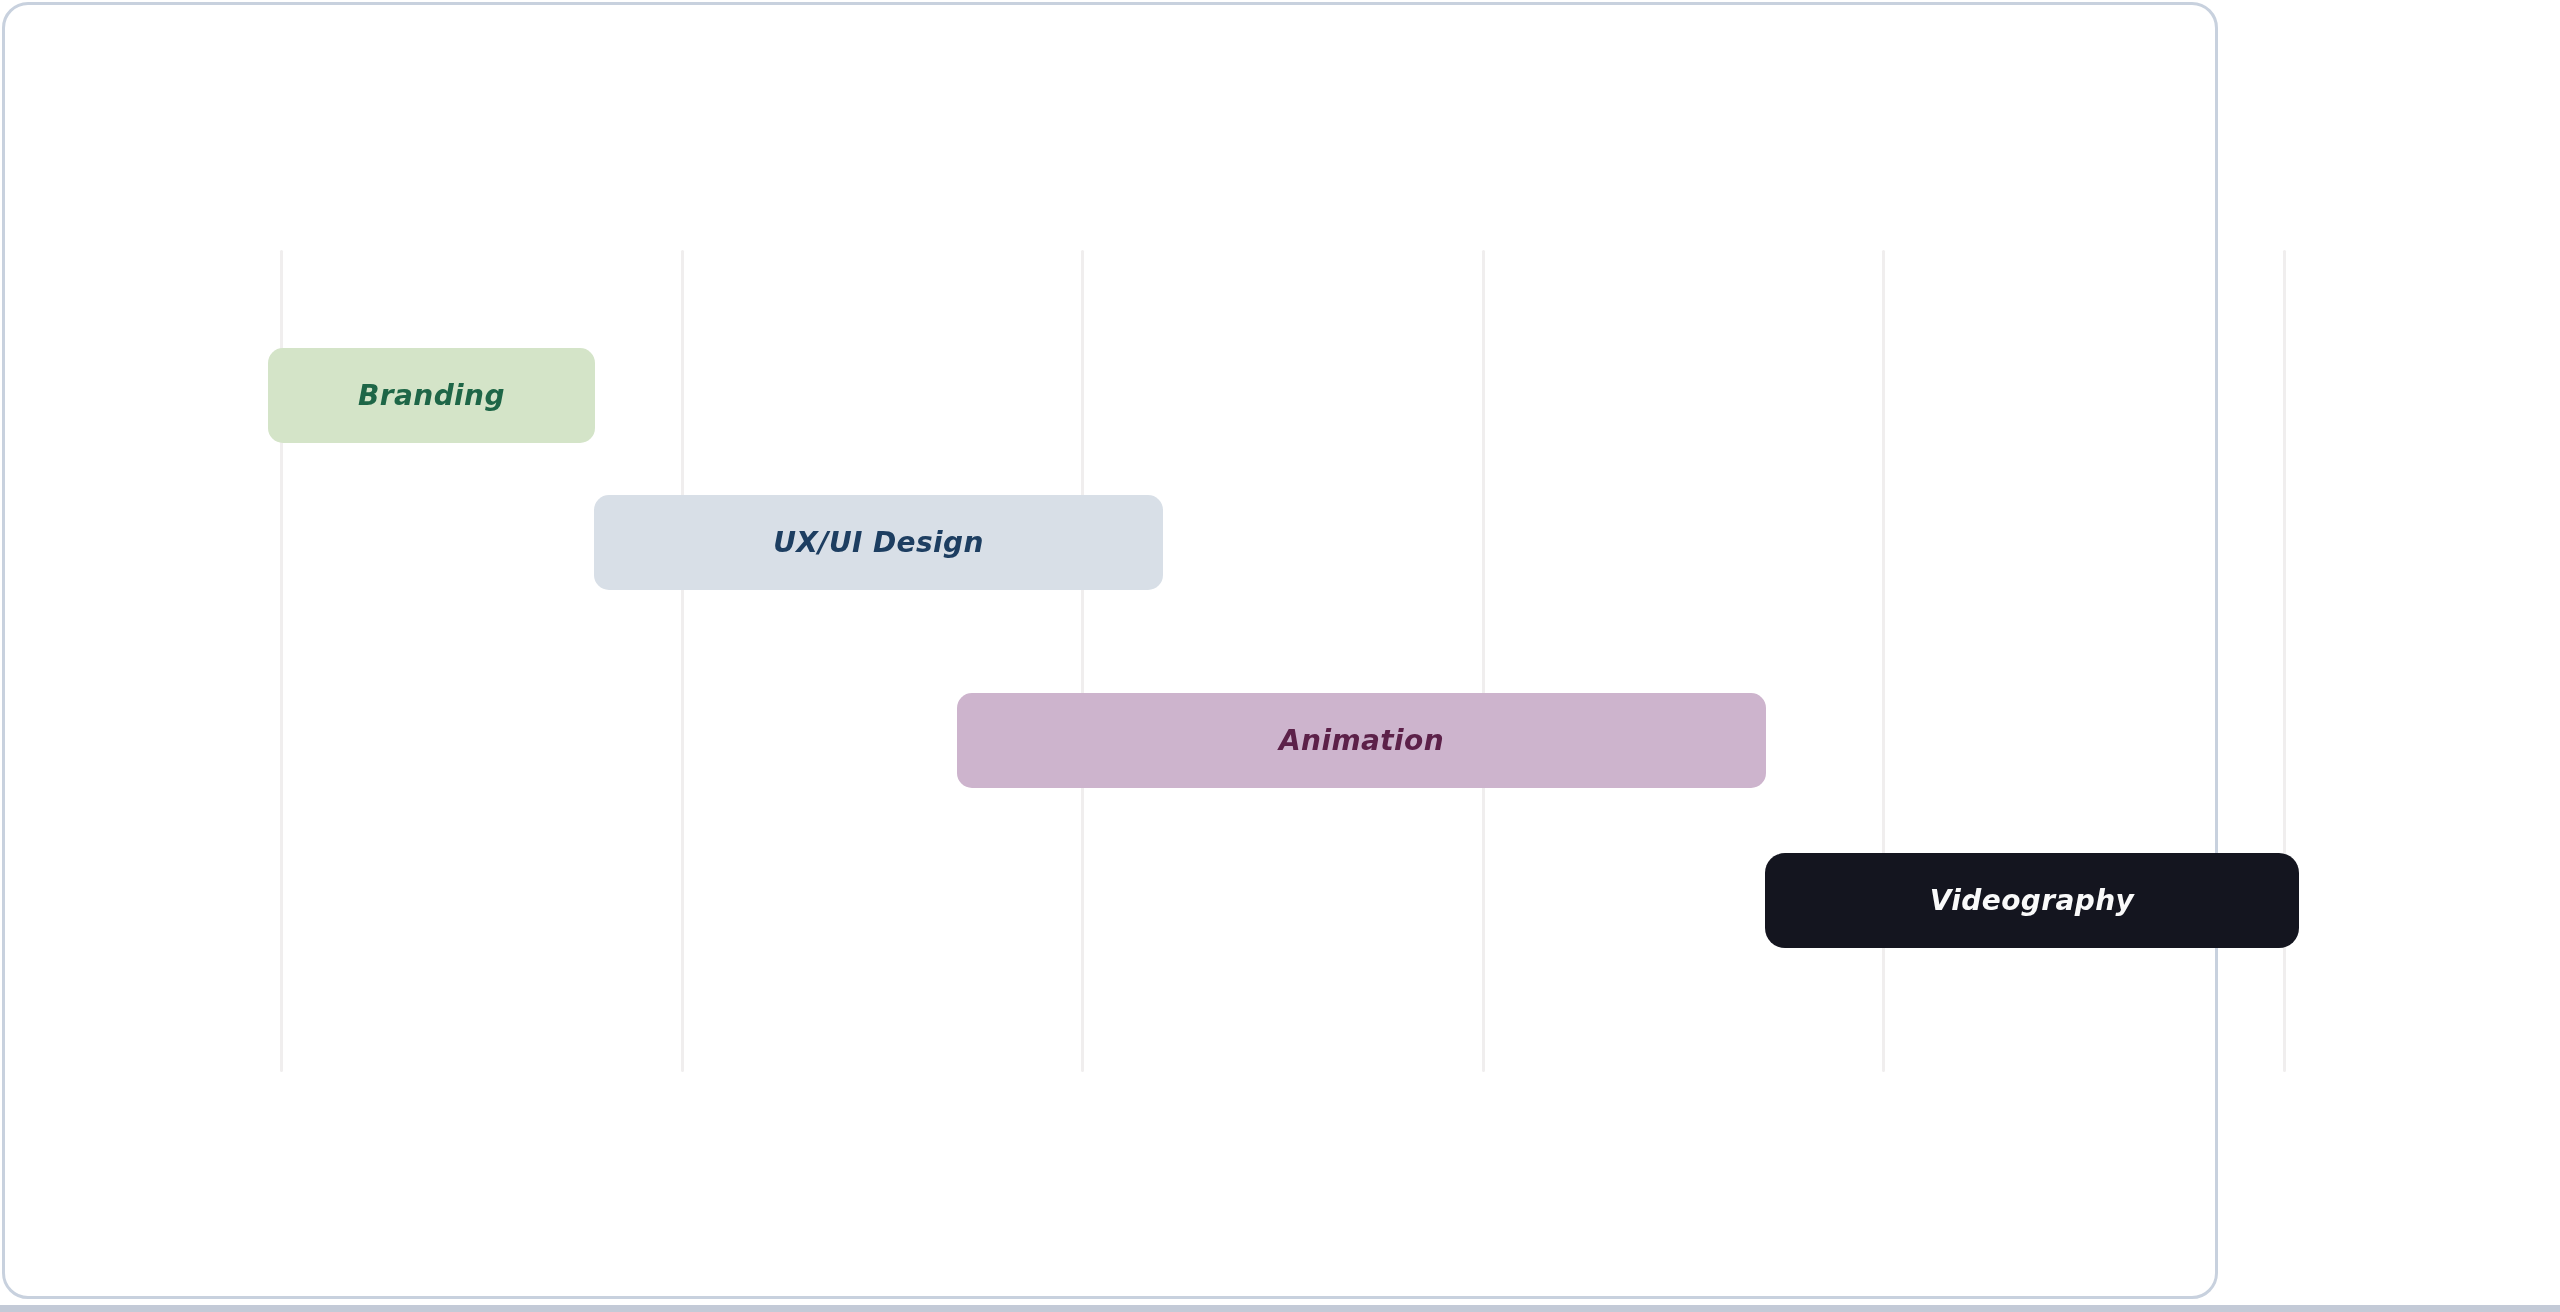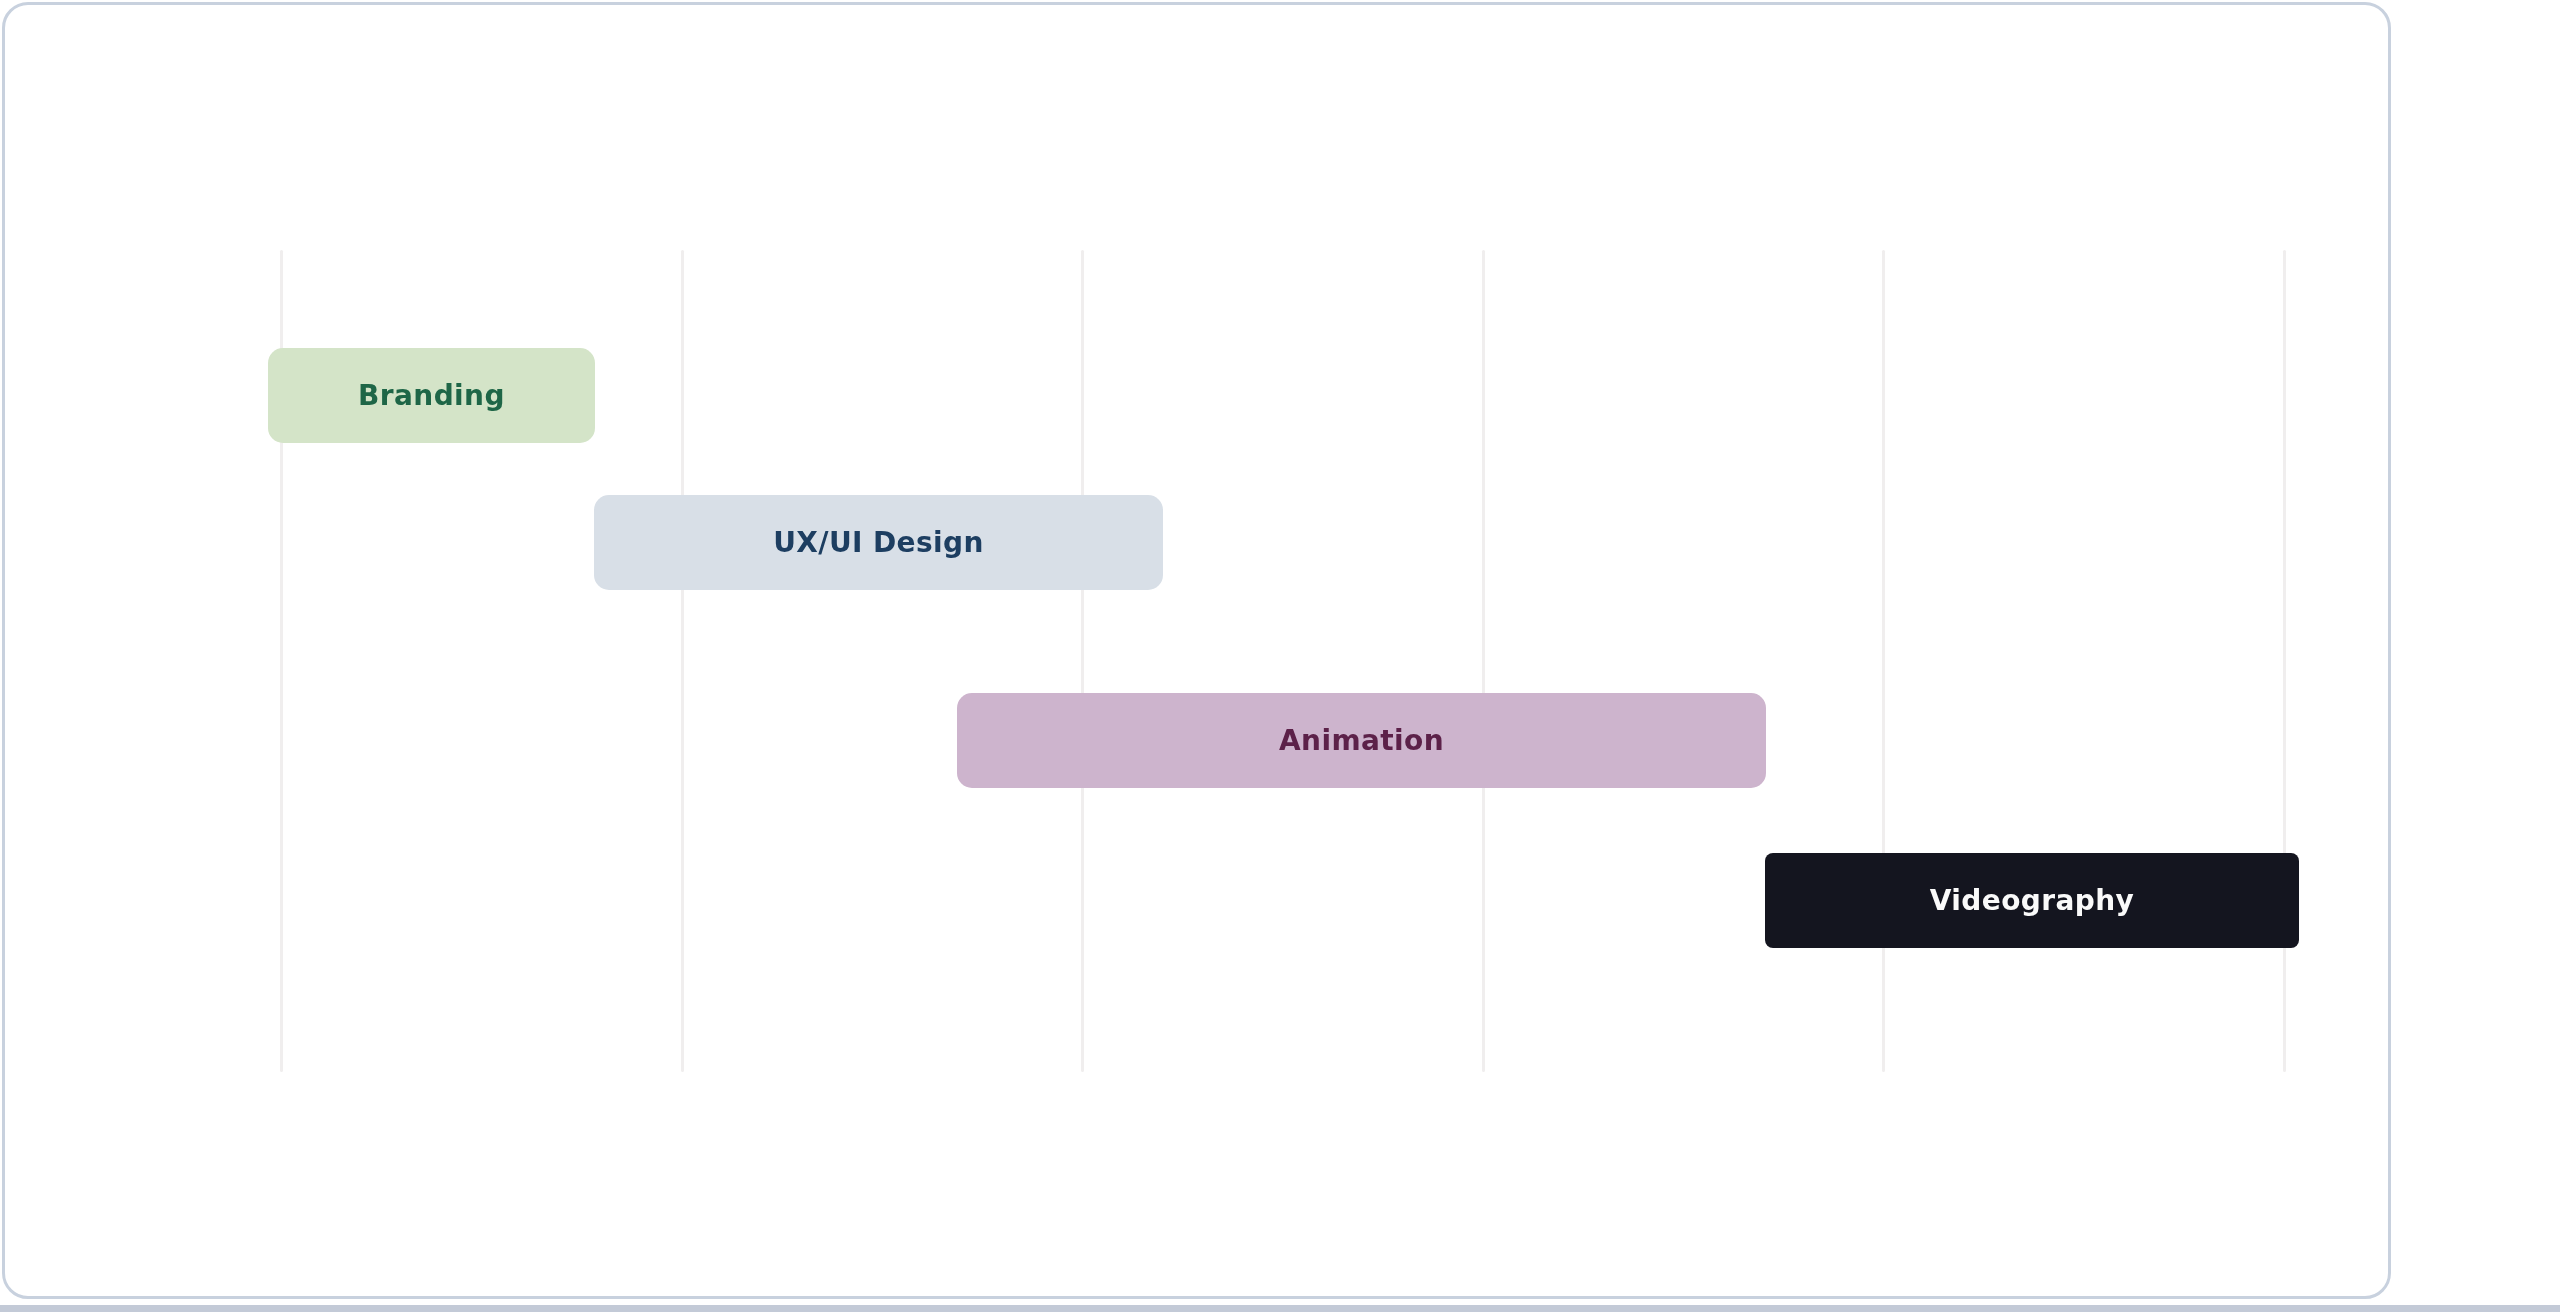--- a/index.html
+++ b/index.html
@@ -13,26 +13,27 @@
   }
   .page {
     position: relative;
     width: 2560px;
     height: 1312px;
   }
   .card {
     position: absolute;
     left: 2px;
     top: 2px;
-    width: 2389px;
+    width: 2216px;
     height: 1297px;
     background: #ffffff;
     border: 3px solid #c8d1de;
     border-radius: 26px;
     box-sizing: border-box;
+    font-style: italic;
   }
   .chart {
     position: absolute;
     left: 0;
     top: 0;
     width: 100%;
     height: 100%;
   }
   .gridline {
     position: absolute;
@@ -75,19 +76,19 @@
         <div class="gridline" style="left: 2277.5px; top: 245px; height: 822px; width: 3px; background: rgb(240, 238, 238);"></div>
         <div class="bar" style="left: 263px; top: 343px; width: 327px; height: 95px; border-radius: 15px; background: rgb(212, 228, 200);">
           <span class="bar-label" style="color: rgb(30, 102, 71);">Branding</span>
         </div>
         <div class="bar" style="left: 589px; top: 490px; width: 569px; height: 95px; border-radius: 15px; background: rgb(216, 223, 231);">
           <span class="bar-label" style="color: rgb(29, 62, 97);">UX/UI Design</span>
         </div>
         <div class="bar" style="left: 952px; top: 680px; width: 809px; height: 95px; border-radius: 15px; background: rgb(205, 180, 205); margin-top: 8px;">
           <span class="bar-label" style="color: rgb(92, 33, 73);">Animation</span>
         </div>
-        <div class="bar" style="left: 1760px; top: 848px; width: 534px; height: 95px; border-radius: 8px; background: rgb(20, 21, 31);">
+        <div class="bar" style="left: 1760px; top: 848px; width: 534px; height: 95px; border-radius: 20px; background: rgb(20, 21, 31);">
           <span class="bar-label" style="color: rgb(250, 250, 250);">Videography</span>
         </div>
       </div>
   </div>
   <div class="bottom-strip" style="background: rgb(195, 202, 215);"></div>
 </div>
 
 </body></html>

